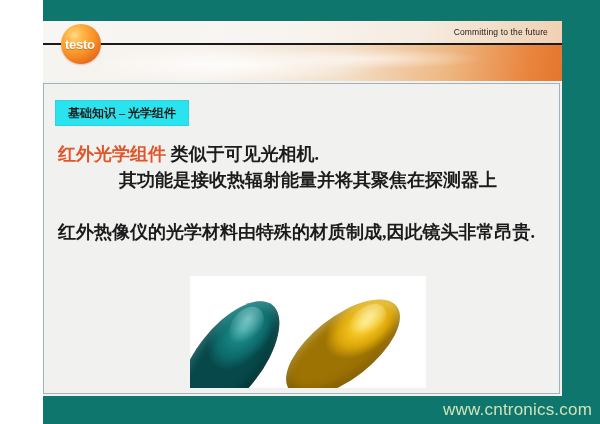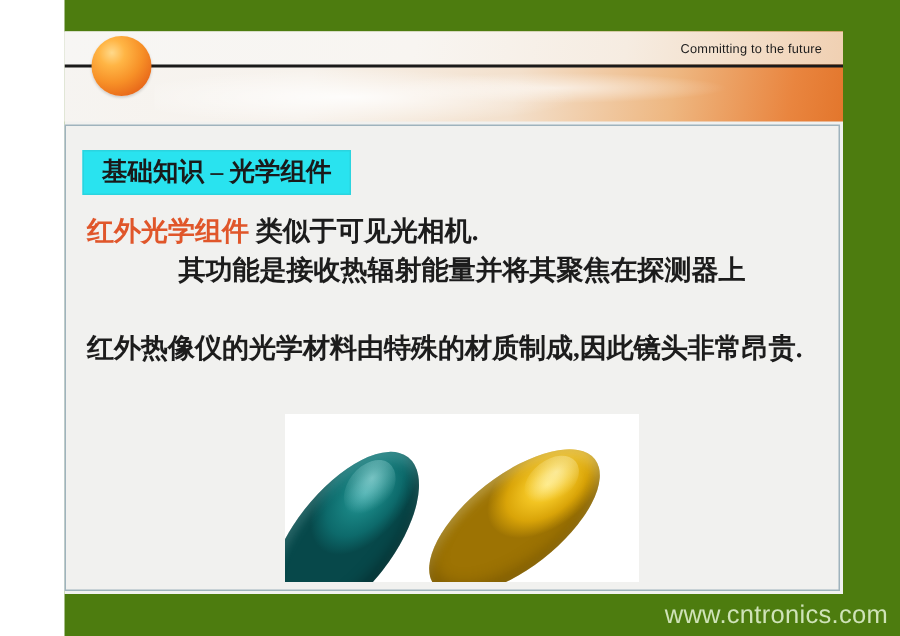--- a/index.html
+++ b/index.html
@@ -4,21 +4,21 @@
 <style>
   html,body{margin:0;padding:0;}
   body{
     width:600px;height:424px;overflow:hidden;
     background:#ffffff;
     font-family:"Liberation Sans",sans-serif;
     position:relative;
   }
   #slide{
     position:absolute;left:0;top:0;width:600px;height:424px;
-    background:#4d7c0f;
+    background:#0f766e;
   }
   
   .margin-left{position:absolute;left:0;top:0;width:43px;height:424px;background:#ffffff;}
   .canvas{
     position:absolute;left:43px;top:21px;width:519px;height:375px;
     background:#f1f1ef;
   }
   
   .header{
     position:absolute;left:0;top:0;width:519px;height:60px;
@@ -67,21 +67,21 @@
     box-sizing:border-box;
   }
   .subtitle-box{
     position:absolute;left:11px;top:16px;
     background:#29e3ef;
     padding:2px 12px 3px 12px;
     border:1px solid #2bd4df;
   }
   .subtitle-text{
     font-family:"Liberation Serif","DejaVu Serif",serif;
-    font-size:17px;font-weight:bold;color:#1a1a1a;white-space:nowrap;
+    font-size:12px;font-weight:bold;color:#1a1a1a;white-space:nowrap;
   }
   .para{
     position:absolute;
     font-family:"Liberation Serif","DejaVu Serif",serif;
     font-size:18px;font-weight:bold;color:#1c1c1c;white-space:nowrap;
   }
   .p1{left:14px;top:58px;}
   .p1 .accent{color:#e0562a;}
   .p2{left:75px;top:84px;}
   .p3{left:14px;top:136px;}
@@ -133,20 +133,23 @@
   <div class="canvas">
 
     <div class="header">
       <div class="header-white"></div>
       <div class="header-rule"></div>
       <div class="swoosh"></div>
 
       <div class="tagline">Committing to the future</div>
 
       <div class="logo"></div>
+      <div class="logo-word">
+        <span>testo</span>
+      </div>
 
     </div>
 
     <div class="body-panel">
 
       <div class="subtitle-box">
         <span class="subtitle-text">基础知识 – 光学组件</span>
       </div>
 
       <div class="para p1">

